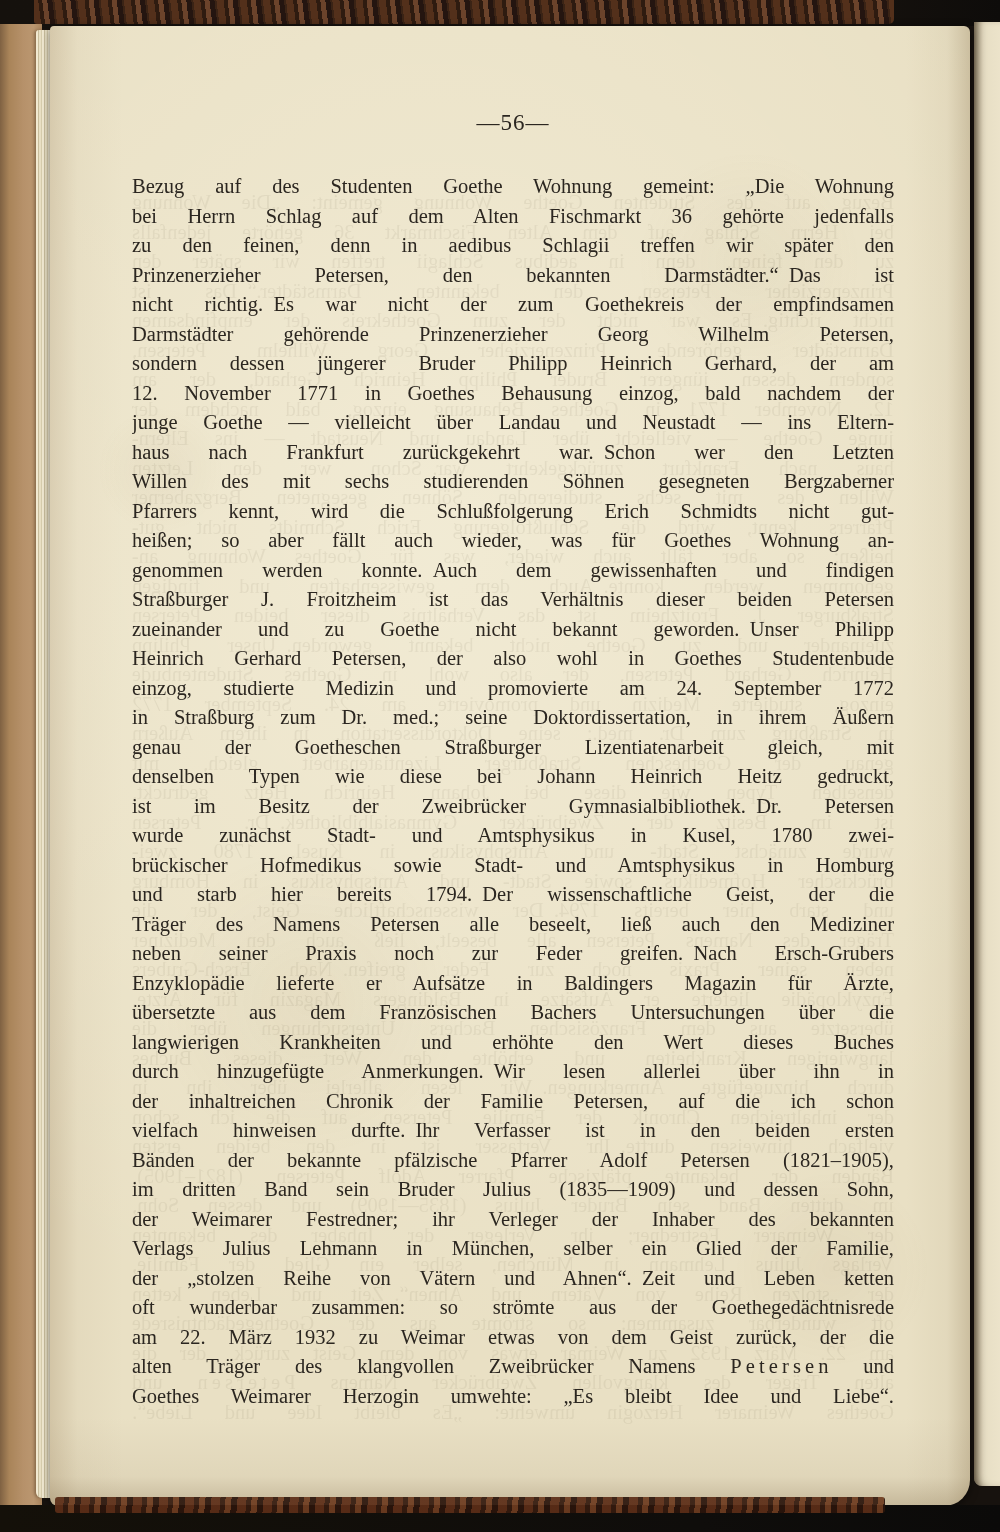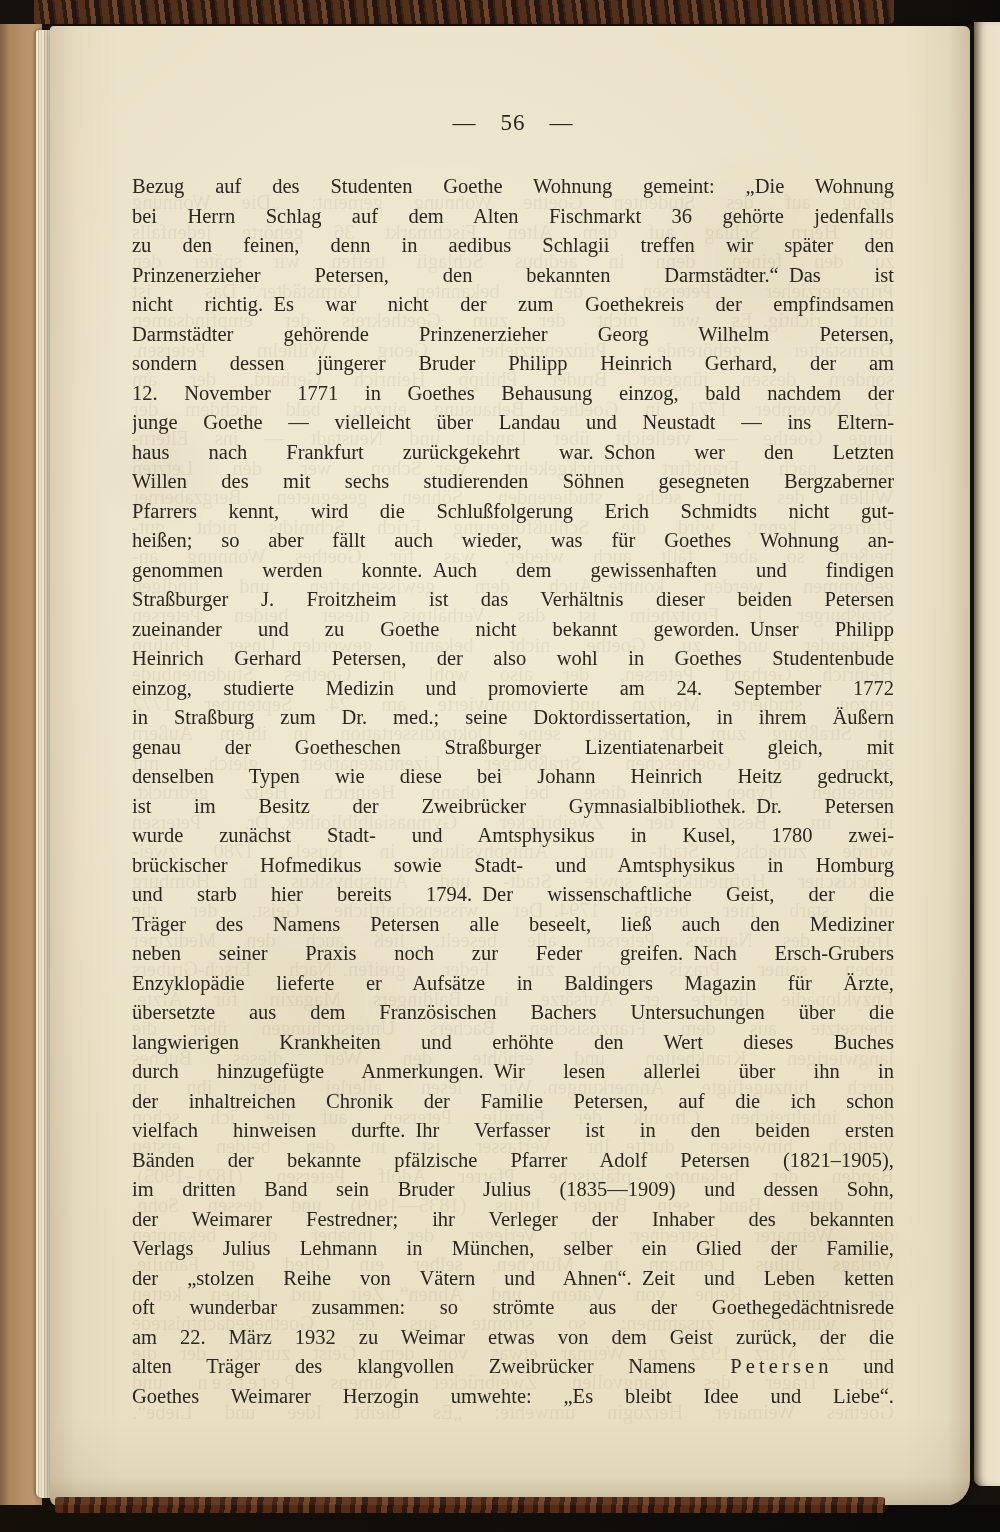--- a/index.html
+++ b/index.html
@@ -95,21 +95,21 @@
   }
 
   
   .page-header{
     position:absolute;left:82px;top:84px;width:762px;
     text-align:center;
     font-size:23px;color:#2b2620;
     z-index:2;
     letter-spacing:1px;
   }
-  .page-header .num{margin:0 24px;}
+  .page-header .num{margin:0 0;}
   .text-block{
     position:absolute;left:82px;top:146px;width:762px;
     z-index:2;
     color:#2b2620;
   }
   .text-line{
     font-size:20.5px;
     height:29.5px;line-height:29.5px;
     overflow:hidden;
     text-align:justify;

